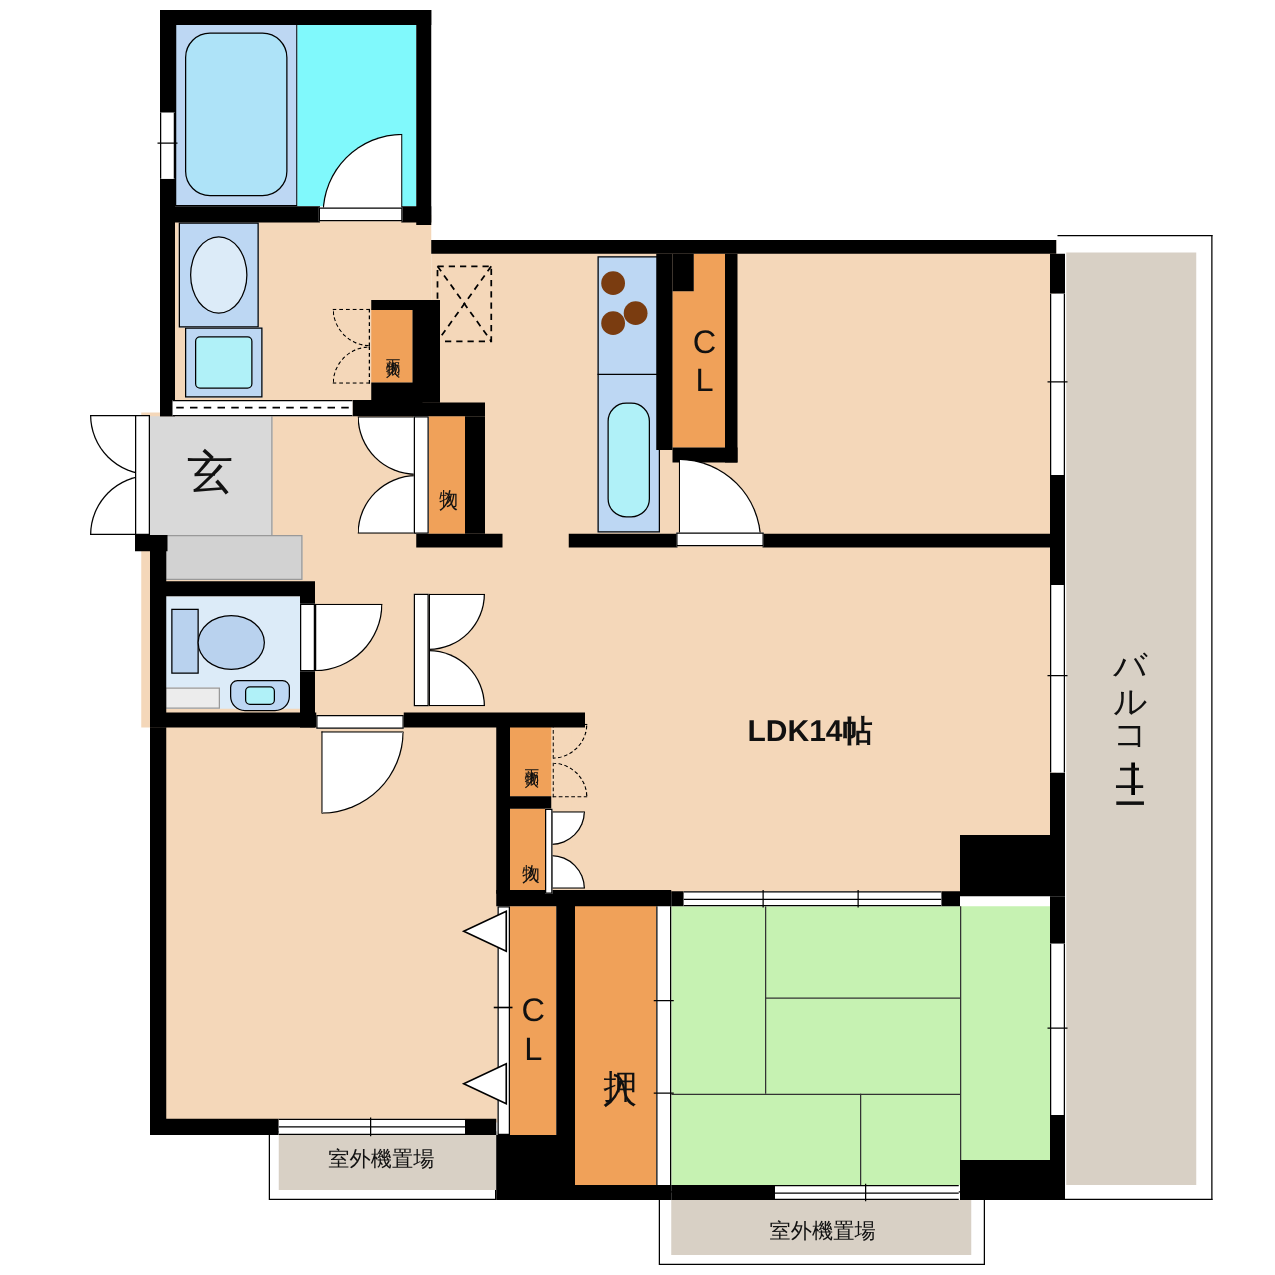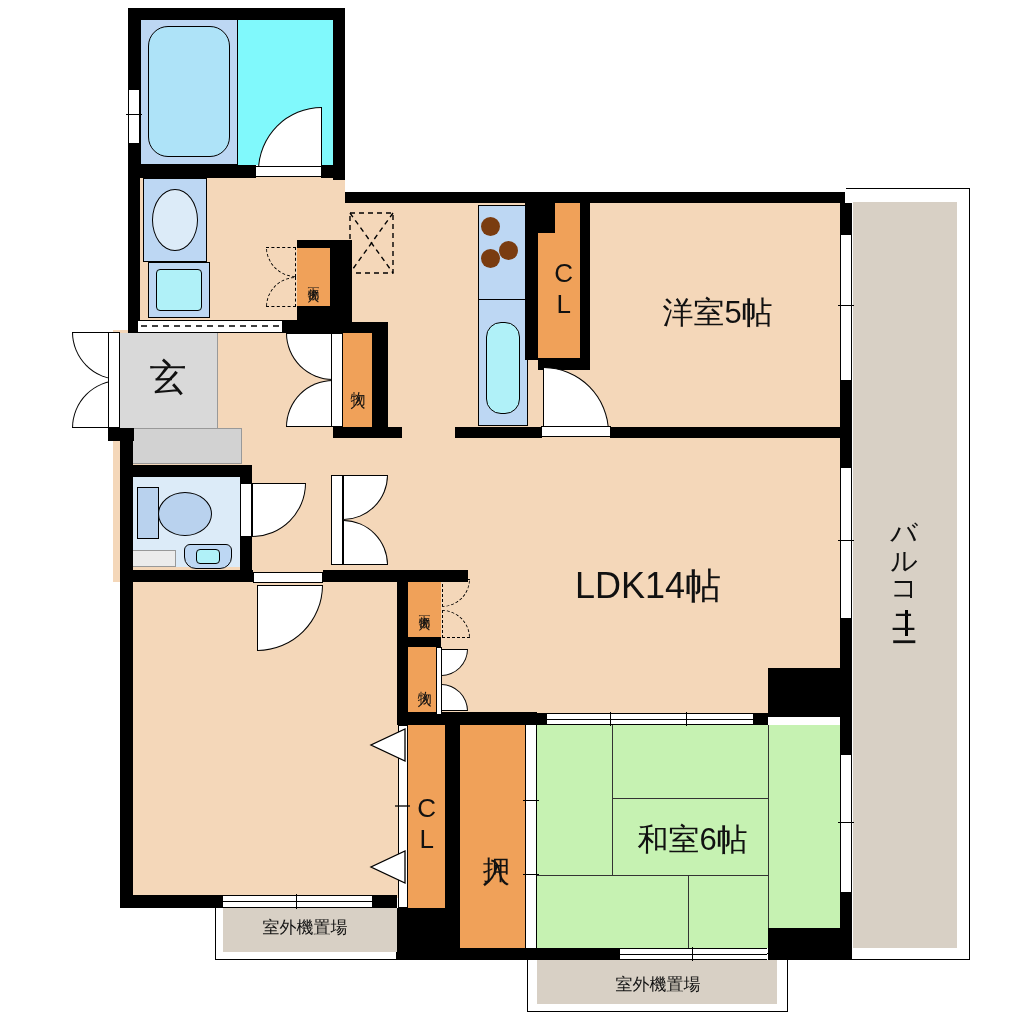--- a/index.html
+++ b/index.html
@@ -177,26 +177,24 @@
 
     <line x1="141" y1="326" x2="281" y2="326" stroke="#000" stroke-width="1.4" stroke-dasharray="6 5"></line>
 
     <g fill="#fff" stroke="#000" stroke-width="1.3">
       <polygon points="405,729 405,761 371,745"></polygon>
       <polygon points="405,851 405,883 371,867"></polygon>
       <line x1="395" y1="806" x2="410" y2="806"></line>
     </g>
   </svg>
 
-  <div class="label" style="left:528px;top:566px;width:240px;height:40px;font-size:36px;">LDK14帖</div>
-
-  <div class="label" style="left:600px;top:295px;width:235px;height:36px;font-size:31px;">洋室5帖</div>
-
-
-  <div class="label" style="left:575px;top:822px;width:235px;height:36px;font-size:31px;">和室6帖</div>
+  <div class="label" style="left:528px;top:566px;width:240px;height:40px;font-size:24px;font-weight:bold;">LDK14帖</div>
+
+
+
 
   <div class="label" style="left:136px;top:356px;width:64px;height:44px;font-size:37px;">玄</div>
 
   <div class="label vtext" style="left:884px;top:468px;width:40px;height:195px;font-size:27px;">バルコニー</div>
 
   <div class="label vtext" style="left:545px;top:243px;width:36px;height:92px;font-size:26px;">CL</div>
 
   <div class="label vtext" style="left:407px;top:778px;width:38px;height:92px;font-size:26px;">CL</div>
 
   <div class="label vtext" style="left:477px;top:798px;width:38px;height:76px;font-size:27px;">押入</div>

